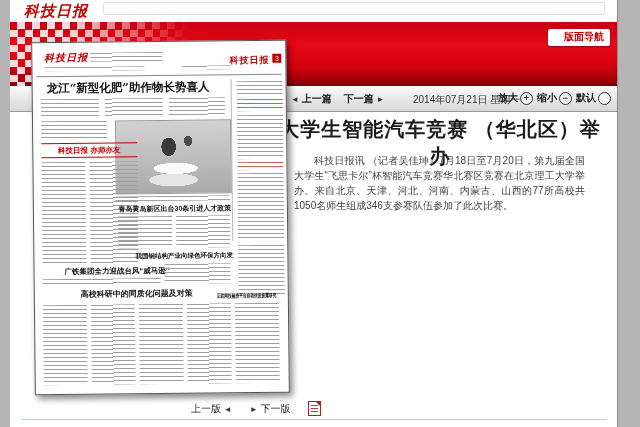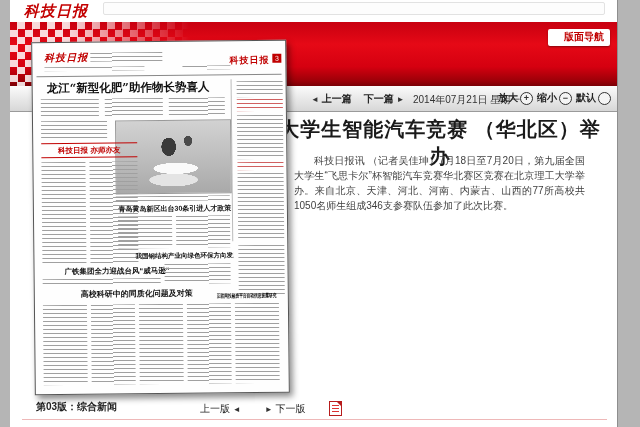--- a/index.html
+++ b/index.html
@@ -44,21 +44,21 @@
     background:#ffffff;color:#c00000;font-size:10px;font-weight:bold;
     padding:1px 6px 2px 16px;border-radius:2px;box-shadow:0 1px 2px rgba(0,0,0,.4);
     cursor:pointer;
   }
   
   .toolbar{
     position:absolute;left:0;top:86px;width:100%;height:25px;
     background:linear-gradient(180deg,#fbfbfb 0%,#e7e7e7 55%,#d7d7d7 100%);
     border-bottom:1px solid #9a9a9a;font-size:10px;color:#222;
   }
-  .toolbar .pn{position:absolute;left:281px;top:6px;font-weight:bold;display:flex;gap:12px;align-items:flex-end;margin-left:20px;}
+  .toolbar .pn{position:absolute;left:281px;top:6px;font-weight:bold;display:flex;gap:12px;align-items:flex-end;}
   .toolbar .pn .tri{font-size:8px;color:#333;}
   .toolbar .date{position:absolute;left:403px;top:7px;color:#333;}
   .toolbar .zoomers{position:absolute;right:6px;top:5px;display:flex;gap:4px;align-items:center;font-weight:bold;}
   .circle-ico{
     display:inline-block;width:11px;height:11px;border:1px solid #333;border-radius:50%;
     font-size:9px;line-height:10px;text-align:center;color:#333;font-weight:bold;
     vertical-align:middle;margin-left:2px;background:#f4f4f4;
   }
   .zgroup{display:flex;align-items:center;cursor:pointer;}
   
@@ -66,21 +66,21 @@
     position:absolute;left:265px;top:116px;width:330px;text-align:center;
     font-size:20px;font-weight:bold;color:#1a1a1a;letter-spacing:1px;
   }
   .article-body{
     position:absolute;left:284px;top:153px;width:291px;
     font-size:10px;line-height:15px;color:#3f3f3f;text-align:justify;
   }
   .article-body p{margin:0 0 9px 0;text-indent:2em;}
   
   .edition{position:absolute;left:26px;top:400px;font-size:10px;font-weight:bold;color:#222;}
-  .pager{position:absolute;left:190px;top:401px;display:flex;gap:24px;align-items:center;font-size:10px;color:#222;}
+  .pager{position:absolute;left:181px;top:401px;display:flex;gap:18px;align-items:center;font-size:10px;color:#222;}
   .pager .tri{font-size:8px;color:#333;}
   .pager .lbl{cursor:pointer;}
   .pdf-ico{position:relative;width:11px;height:13px;background:#fff;border:1px solid #b71c1c;display:inline-block;}
   .pdf-ico:before{content:"";position:absolute;left:2px;right:2px;top:3px;bottom:2px;
     background:repeating-linear-gradient(180deg,#d33 0 1px,transparent 1px 3px);}
   .pdf-ico:after{content:"";position:absolute;right:0;top:0;border:2px solid #b71c1c;
     border-left-color:transparent;border-bottom-color:transparent;}
   .pink-line{position:absolute;left:12px;top:419px;width:585px;height:1px;background:#eeb8b8;}
   
   .thumb{
@@ -162,21 +162,20 @@
         <span class="circle-ico"></span>
       </span>
     </div>
   </div>
 
   <div class="article-title">大学生智能汽车竞赛 （华北区）举办</div>
   <div class="article-body">
     <p>科技日报讯 （记者吴佳珅）7月18日至7月20日，第九届全国大学生“飞思卡尔”杯智能汽车竞赛华北赛区竞赛在北京理工大学举办。来自北京、天津、河北、河南、内蒙古、山西的77所高校共1050名师生组成346支参赛队伍参加了此次比赛。</p>
   </div>
 
-  <div class="edition">第03版：综合新闻</div>
   <div class="pager">
     <span class="lbl">
       <span>上一版</span>
       <span class="tri">◄</span>
     </span>
     <span class="lbl">
       <span class="tri">►</span>
       <span>下一版</span>
     </span>
     <span class="pdf-ico"></span>

